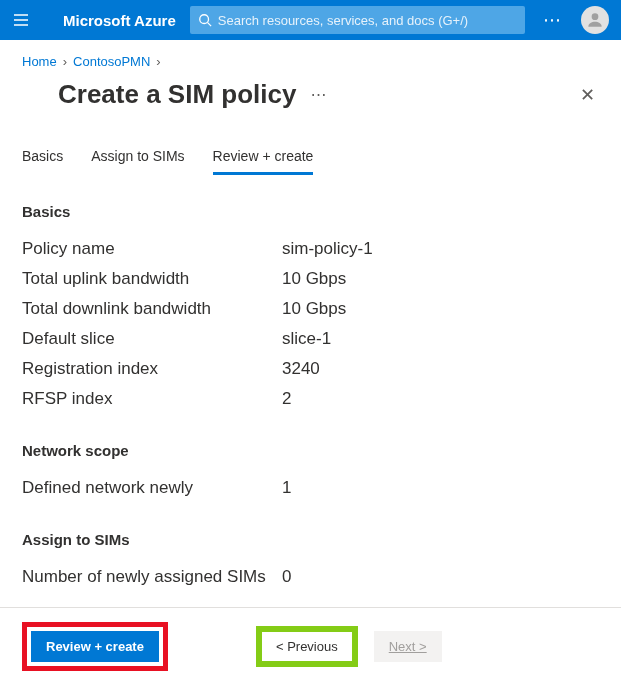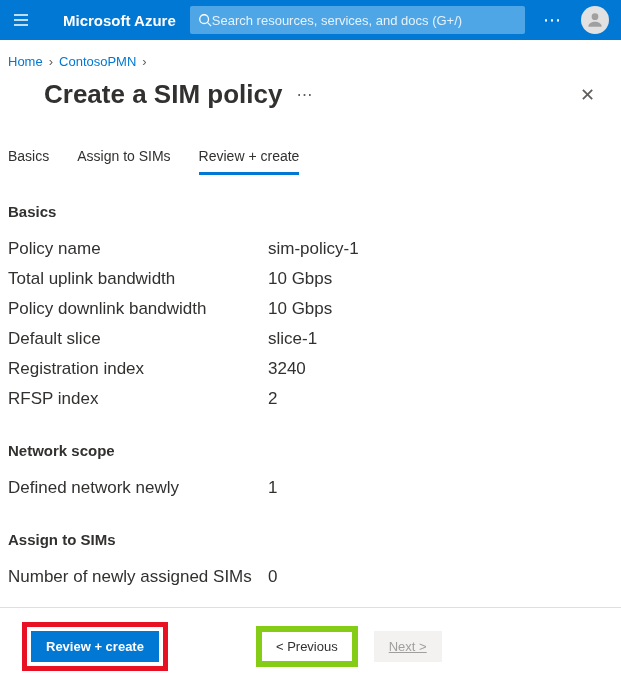--- a/index.html
+++ b/index.html
@@ -2,26 +2,26 @@
 <html><head>
 <meta charset="utf-8">
 <style>
   * { box-sizing: border-box; margin: 0; padding: 0; }
   html, body { width: 621px; height: 685px; font-family: "Segoe UI", Arial, sans-serif; background: #fff; color: #323130; }
   .topbar { background: #0078d4; height: 40px; display: flex; align-items: center; padding: 0 12px; gap: 14px; }
   .hamburger { color: #fff; display:flex; align-items:center; cursor:pointer; }
   .brand { color: #fff; font-weight: 600; font-size: 15px; white-space: nowrap; margin-left: 19px; }
   .searchwrap { flex: 1; display: flex; align-items: center; background: #4ea6e6; border-radius: 2px; height: 28px; padding: 0 8px; max-width: 350px; }
   .searchwrap svg { flex-shrink:0; }
-  .searchinput { flex:1; background: transparent; border: none; outline: none; color: #fff; font-size: 13px; }
+  .searchinput { flex:1; background: transparent; border: none; outline: none; color: #fff; font-size: 13px; margin-left: 6px; }
   .searchinput::placeholder { color: #e6f2fb; }
   .dots { color:#fff; font-size:18px; letter-spacing:2px; cursor:pointer; padding:0 4px; }
   .avatar { width: 28px; height: 28px; border-radius: 50%; background: #e1e1e1; display:flex; align-items:center; justify-content:center; cursor:pointer; }
   .avatar svg { width:20px; height:20px; }
-  .content-outer { padding: 14px 22px 0 8px; }
+  .content-outer { padding: 14px 22px 0 22px; }
   .breadcrumb { font-size: 13px; color: #0078d4; display:flex; gap:6px; align-items:center; }
   .breadcrumb .sep { color:#605e5c; }
   .breadcrumb a { color:#0078d4; text-decoration:none; cursor:pointer; }
   .titlebar { display:flex; align-items:center; margin-top:10px; }
   .page-title { font-size: 26px; font-weight: 600; color:#323130;margin-left:36px; }
   .title-dots { margin-left:14px; color:#605e5c; font-size:16px; letter-spacing:2px; cursor:pointer; }
   .close-x { margin-left:auto; cursor:pointer; color:#605e5c; font-size:18px; padding:4px; }
   .tabs { display:flex; gap:28px; margin-top:38px; border-bottom:0; font-size:14px; }
   .tab { padding-bottom:8px; color:#323130; cursor:pointer; }
   .tab.active { color:#323130; font-weight:400; border-bottom:3px solid #0078d4; }
@@ -92,21 +92,21 @@
     <div class="section-h">Basics</div>
     <div class="row">
         <div class="k">Policy name</div>
         <div class="v">sim-policy-1</div>
       </div>
     <div class="row">
         <div class="k">Total uplink bandwidth</div>
         <div class="v">10 Gbps</div>
       </div>
     <div class="row">
-        <div class="k">Policy downlink bandwidth</div>
+        <div class="k">Total downlink bandwidth</div>
         <div class="v">10 Gbps</div>
       </div>
     <div class="row">
         <div class="k">Default slice</div>
         <div class="v">slice-1</div>
       </div>
     <div class="row">
         <div class="k">Registration index</div>
         <div class="v">3240</div>
       </div>

